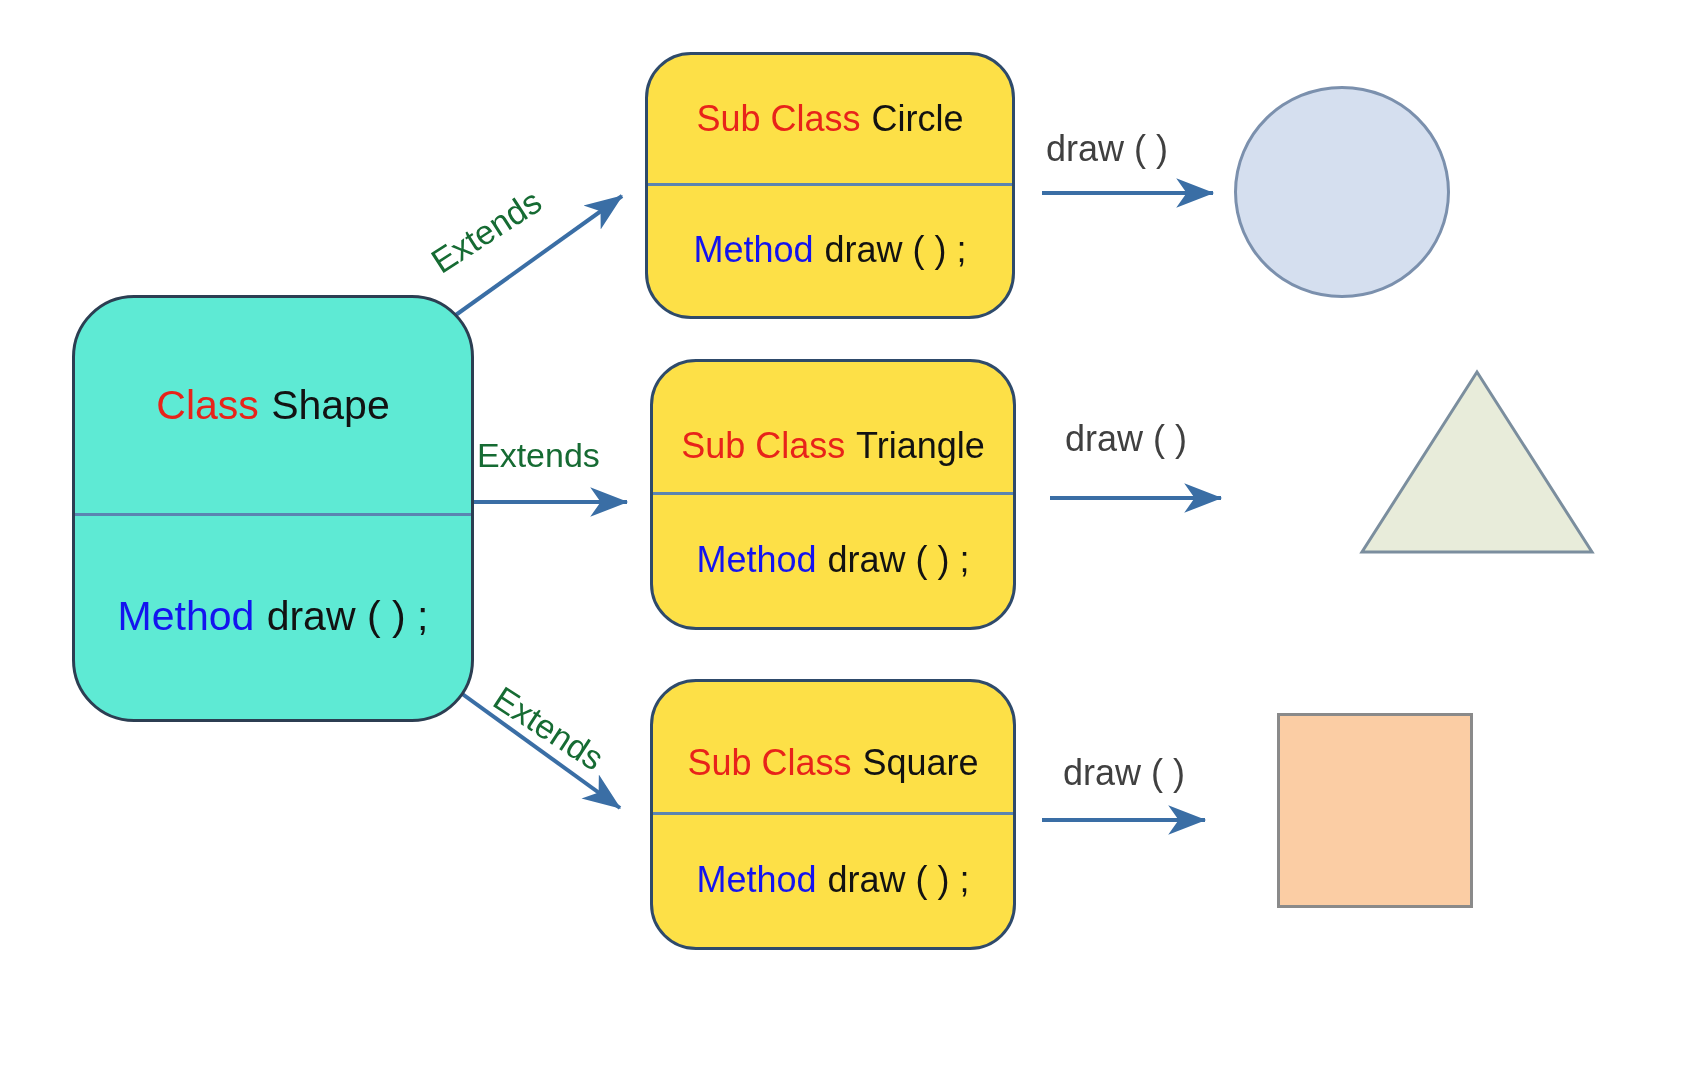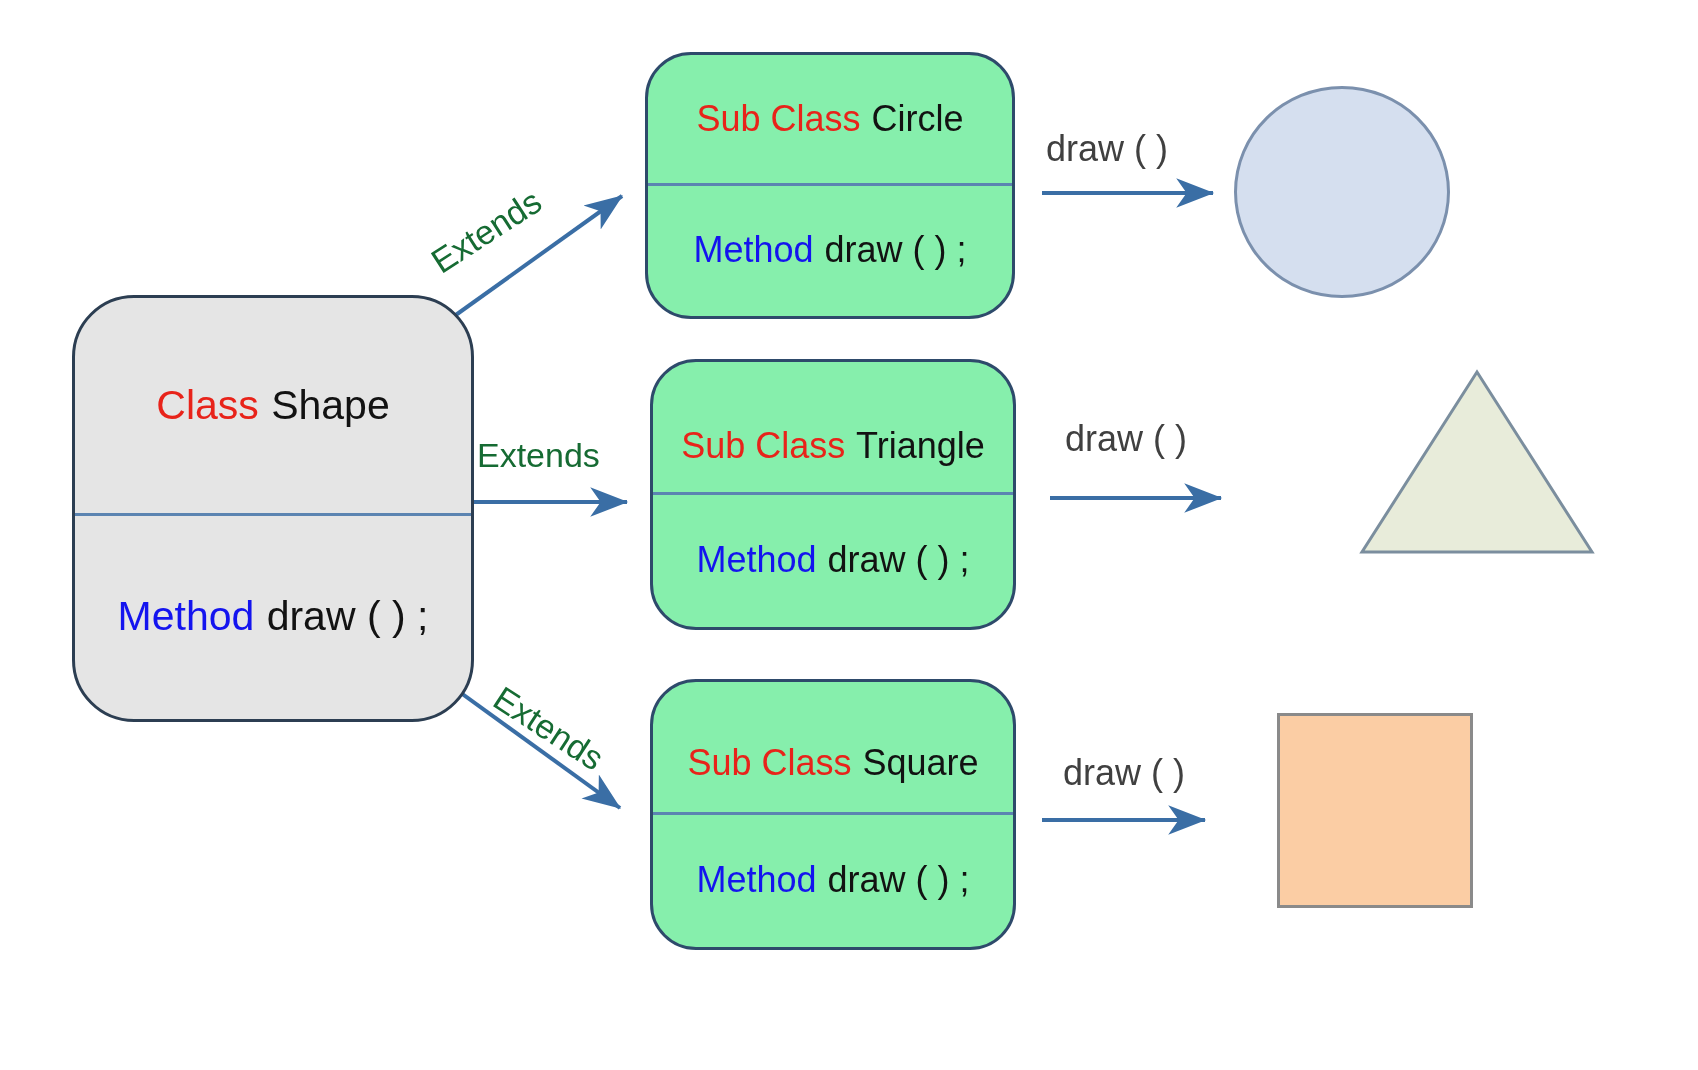--- a/index.html
+++ b/index.html
@@ -23,24 +23,24 @@
     top: 0;
     width: 1698px;
     height: 1070px;
   }
 
   
   .uml-box {
     position: absolute;
     box-sizing: border-box;
     border: 3px solid #2e4a6b;
-    background: #86efac;
+    background: #fde047;
   }
   .uml-box.superclass {
-    background: #e5e5e5;
+    background: #5eead4;
     border-color: #2c3e52;
   }
   .uml-head, .uml-body {
     position: absolute;
     left: 0;
     width: 100%;
     display: flex;
     align-items: center;
     justify-content: center;
     text-align: center;

